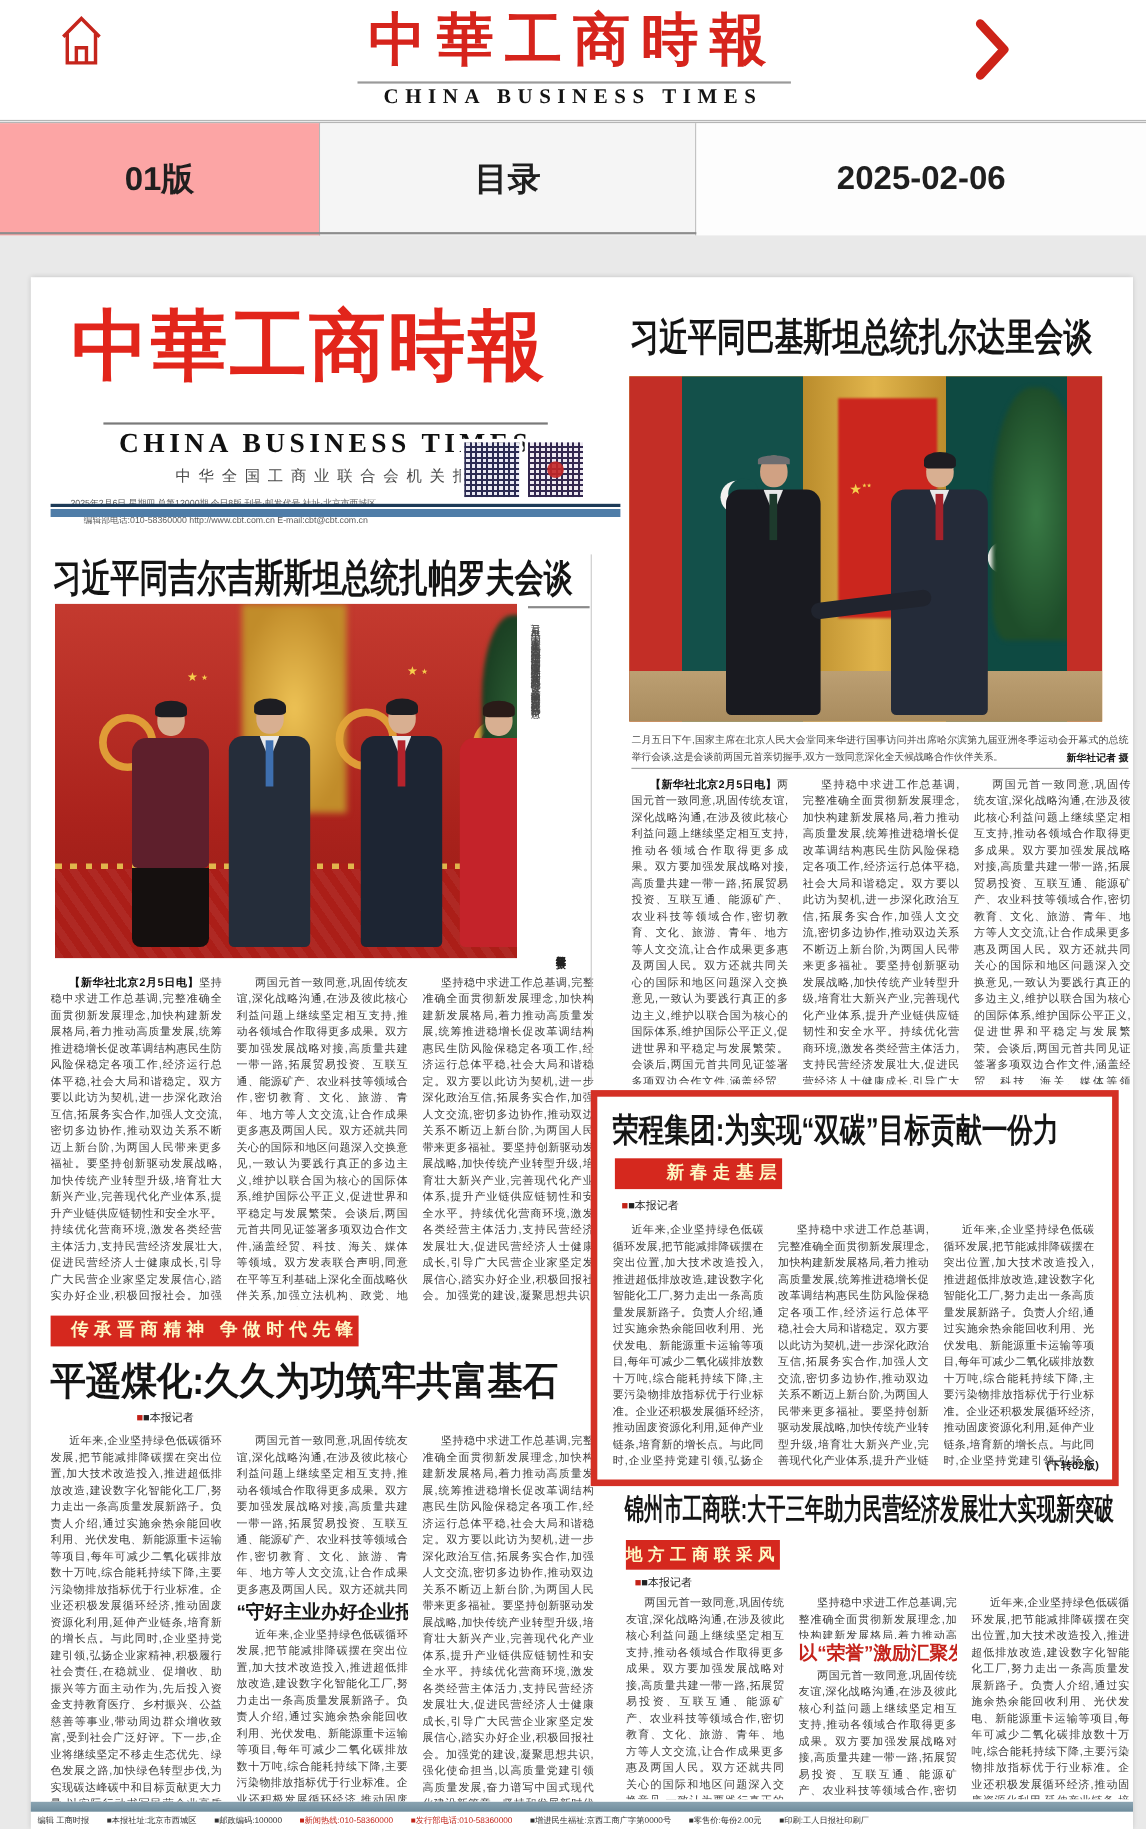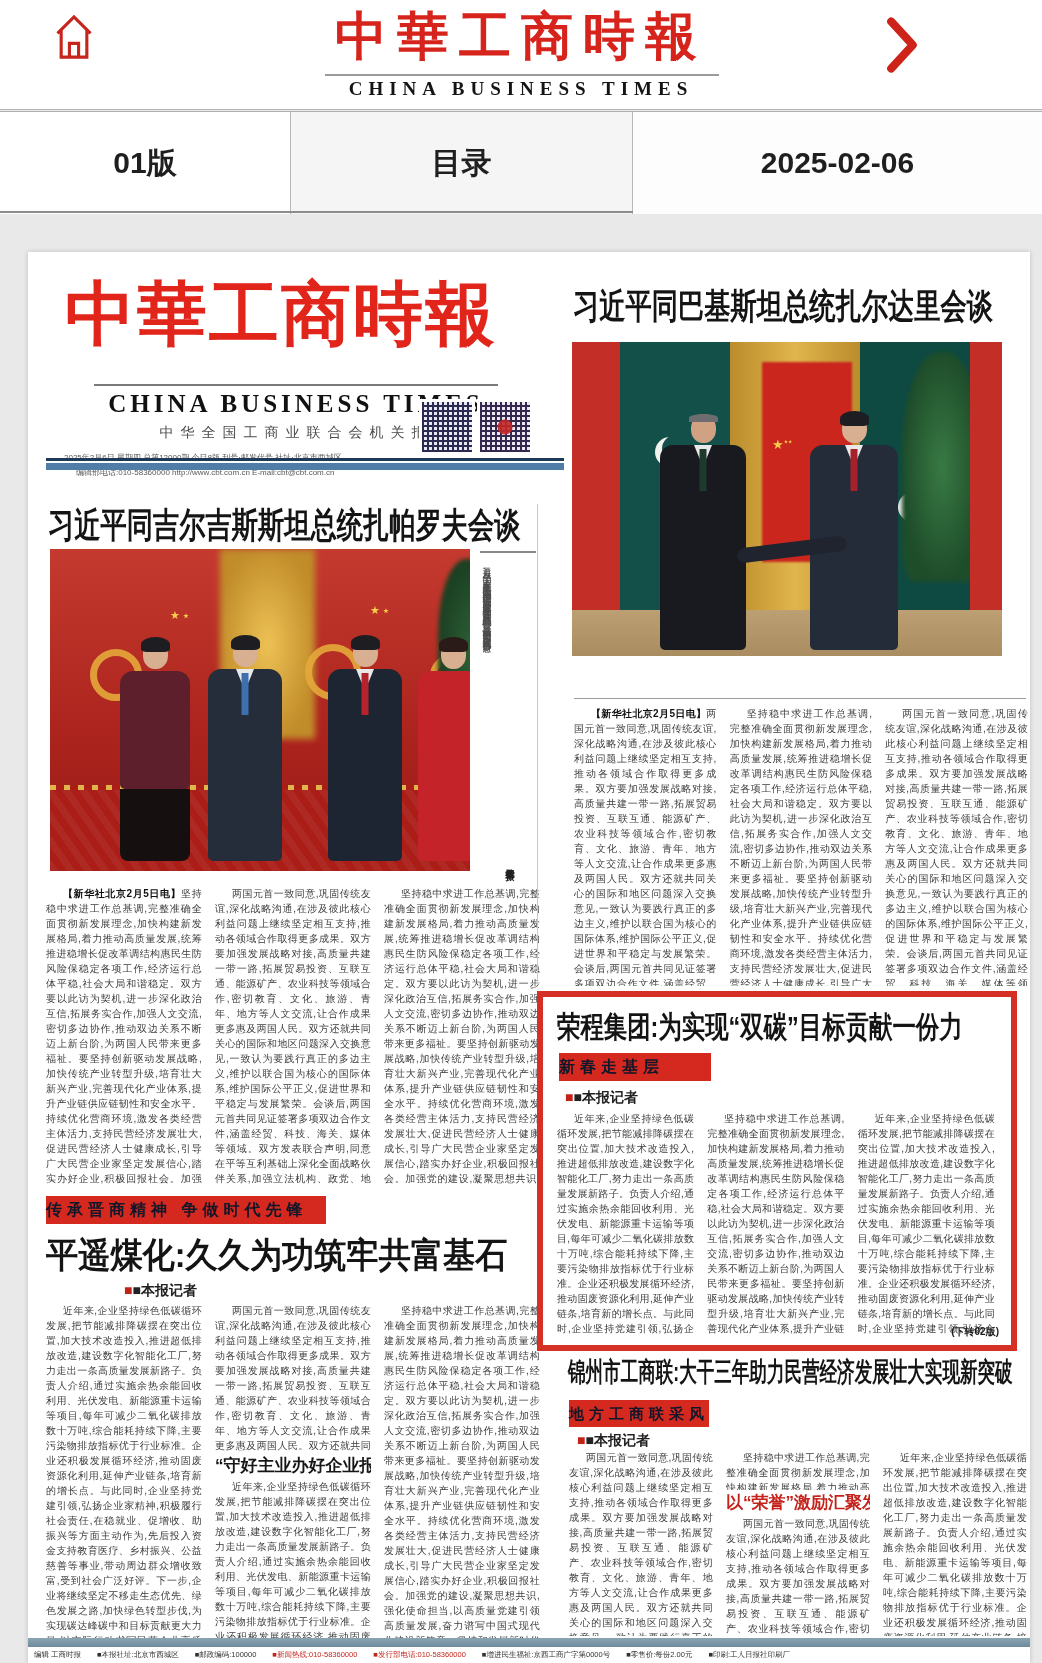--- a/index.html
+++ b/index.html
@@ -11,21 +11,21 @@
   #home{position:absolute;left:52px;top:10px;cursor:pointer;}
   #nextpg{position:absolute;left:884px;top:16px;cursor:pointer;}
   #appttl{position:absolute;left:0;top:2px;width:100%;text-align:center;font-size:52px;font-weight:bold;color:#d6241c;letter-spacing:10px;}
   #apprule{position:absolute;left:325px;top:74px;width:394px;height:2px;background:#9a9a9a;}
   #appsub{position:absolute;left:0;top:78px;width:100%;text-align:center;font-family:"Liberation Serif",serif;font-weight:bold;font-size:19px;letter-spacing:6px;color:#141414;}
 
   
   #tabs{position:absolute;left:0;top:111px;width:1042px;height:102px;border-top:1px solid #b0b0b0;}
   .tab{position:absolute;top:0;height:102px;display:flex;align-items:center;justify-content:center;
        font-size:30px;font-weight:bold;color:#1f1f1f;border-right:1px solid #b7b7b7;cursor:pointer;}
-  #tab1{left:0;width:291px;background:#ffffff;}
+  #tab1{left:0;width:291px;background:#fca5a5;}
   #tab2{left:291px;width:342px;background:#f5f5f5;}
   #tab3{left:633px;width:409px;background:#fdfdfd;border-right:none;}
   #tabline{position:absolute;left:0;bottom:0;width:633px;height:2px;background:#8d8d8d;}
 
   
   #paper{position:absolute;left:28px;top:252px;width:1002px;height:1411px;background:#fff;box-shadow:0 0 5px rgba(0,0,0,.18);}
   #paper > *{position:absolute;}
 
   #mast-title{left:35px;top:16px;width:436px;text-align:center;font-size:70px;font-weight:bold;color:#e2251b;letter-spacing:2px;}
   #mast-rule{left:66px;top:132px;width:404px;height:2px;background:#7a7a7a;}
@@ -82,25 +82,25 @@
   #jz-cols{left:541px;top:1198px;width:458px;height:186px;}
   .subhead{font-weight:bold;text-align:right;font-size:17px;line-height:26px;white-space:nowrap;overflow:hidden;filter:blur(.35px);color:#161616;}
   .subhead.red{color:#c4231b;}
 
   #pk-cap{left:546px;top:412px;width:452px;height:32px;overflow:hidden;}
   #pk-cap .cap{font-size:9px;line-height:16px;color:#4a4a4a;text-align:justify;filter:blur(.4px);margin:0;word-break:break-all;}
   #pk-credit{position:absolute;right:0;bottom:0;background:#fff;padding-left:10px;font-size:9px;font-weight:bold;color:#1a1a1a;filter:blur(.2px);}
   #pk-rule{left:546px;top:446px;width:452px;height:1px;background:#9b9b9b;}
   #col-divider{left:509px;top:252px;width:1px;height:480px;background:#c9c9c9;}
 
-  .badge{background:#d5281e;color:#0f172a;font-weight:bold;text-align:left;letter-spacing:5px;filter:blur(.25px);}
+  .badge{background:#d5281e;color:#fef9c3;font-weight:bold;text-align:right;letter-spacing:5px;filter:blur(.25px);}
   #py-banner{left:18px;top:944px;width:280px;height:28px;font-size:16px;line-height:28px;}
   #rc-badge{left:16px;top:56px;width:152px;height:28px;font-size:16px;line-height:28px;position:absolute;}
   #jz-badge{left:541px;top:1148px;width:140px;height:27px;font-size:15px;line-height:27px;}
-  .byline{font-size:14px;font-weight:bold;color:#222;filter:blur(.3px);white-space:nowrap;}
+  .byline{font-size:10px;font-weight:normal;color:#222;filter:blur(.3px);white-space:nowrap;}
   .byline .sq{color:#c32218;}
   #py-byline{left:96px;top:1030px;}
   #jz-byline{left:549px;top:1180px;}
 
   
   #redbox{left:509px;top:739px;width:480px;height:360px;border:6px solid #d43025;background:#fff;z-index:5;}
   #redbox > *{position:absolute;}
   #rc-headline{left:14px;top:10px;font-size:30px;transform:scaleX(.78);}
   #rc-byline{left:22px;top:92px;}
   #rc-cols{left:14px;top:114px;width:438px;height:224px;}
@@ -267,20 +267,24 @@
             <div class="hr"></div>
           </div>
         <div class="bd" style="height:205px;background:#242b39;">
             <div class="shirt"></div>
             <div class="tie" style="background:#a3232b;"></div>
           </div>
       </div>
       <div style="left:165px;top:200px;width:110px;height:15px;background:#20242e;transform:rotate(-7deg);border-radius:8px;"></div>
     </div>
 
+    <div id="pk-cap">
+      <p class="cap">二月五日下午,国家主席在北京人民大会堂同来华进行国事访问并出席哈尔滨第九届亚洲冬季运动会开幕式的总统举行会谈,这是会谈前两国元首亲切握手,双方一致同意深化全天候战略合作伙伴关系。</p>
+      <span id="pk-credit">新华社记者 摄</span>
+    </div>
     <div id="pk-rule"></div>
 
     <div id="pk-cols" class="cols" style="height:280px;">
       <div class="col">
         <p class="sim"><span class="lead">【新华社北京2月5日电】</span><span>两国元首一致同意,巩固传统友谊,深化战略沟通,在涉及彼此核心利益问题上继续坚定相互支持,推动各领域合作取得更多成果。双方要加强发展战略对接,高质量共建一带一路,拓展贸易投资、互联互通、能源矿产、农业科技等领域合作,密切教育、文化、旅游、青年、地方等人文交流,让合作成果更多惠及两国人民。双方还就共同关心的国际和地区问题深入交换意见,一致认为要践行真正的多边主义,维护以联合国为核心的国际体系,维护国际公平正义,促进世界和平稳定与发展繁荣。会谈后,两国元首共同见证签署多项双边合作文件,涵盖经贸、科技、海关、媒体等领域。双方发表联合声明,同意在平等互利基础上深化全面战略伙伴关系,加强立法机构、政党、地方交往,携手构建更加紧密的命运共同体,共同维护地区和平安宁,促进共同发展振兴,更好造福两国和两国人民。</span></p>
       </div>
       <div class="col">
           <p class="sim">坚持稳中求进工作总基调,完整准确全面贯彻新发展理念,加快构建新发展格局,着力推动高质量发展,统筹推进稳增长促改革调结构惠民生防风险保稳定各项工作,经济运行总体平稳,社会大局和谐稳定。双方要以此访为契机,进一步深化政治互信,拓展务实合作,加强人文交流,密切多边协作,推动双边关系不断迈上新台阶,为两国人民带来更多福祉。要坚持创新驱动发展战略,加快传统产业转型升级,培育壮大新兴产业,完善现代化产业体系,提升产业链供应链韧性和安全水平。持续优化营商环境,激发各类经营主体活力,支持民营经济发展壮大,促进民营经济人士健康成长,引导广大民营企业家坚定发展信心,踏实办好企业,积极回报社会。加强党的建设,凝聚思想共识,强化使命担当,以高质量党建引领高质量发展,奋力谱写中国式现代化建设新篇章。坚持和发展新时代枫桥经验,健全矛盾纠纷多元化解机制,提升基层治理效能,增进民生福祉,不断实现人民对美好生活的向往。深入实施区域协调发展战略,推进乡村全面振兴,促进城乡融合发展。</p>
         </div>
       <div class="col">

